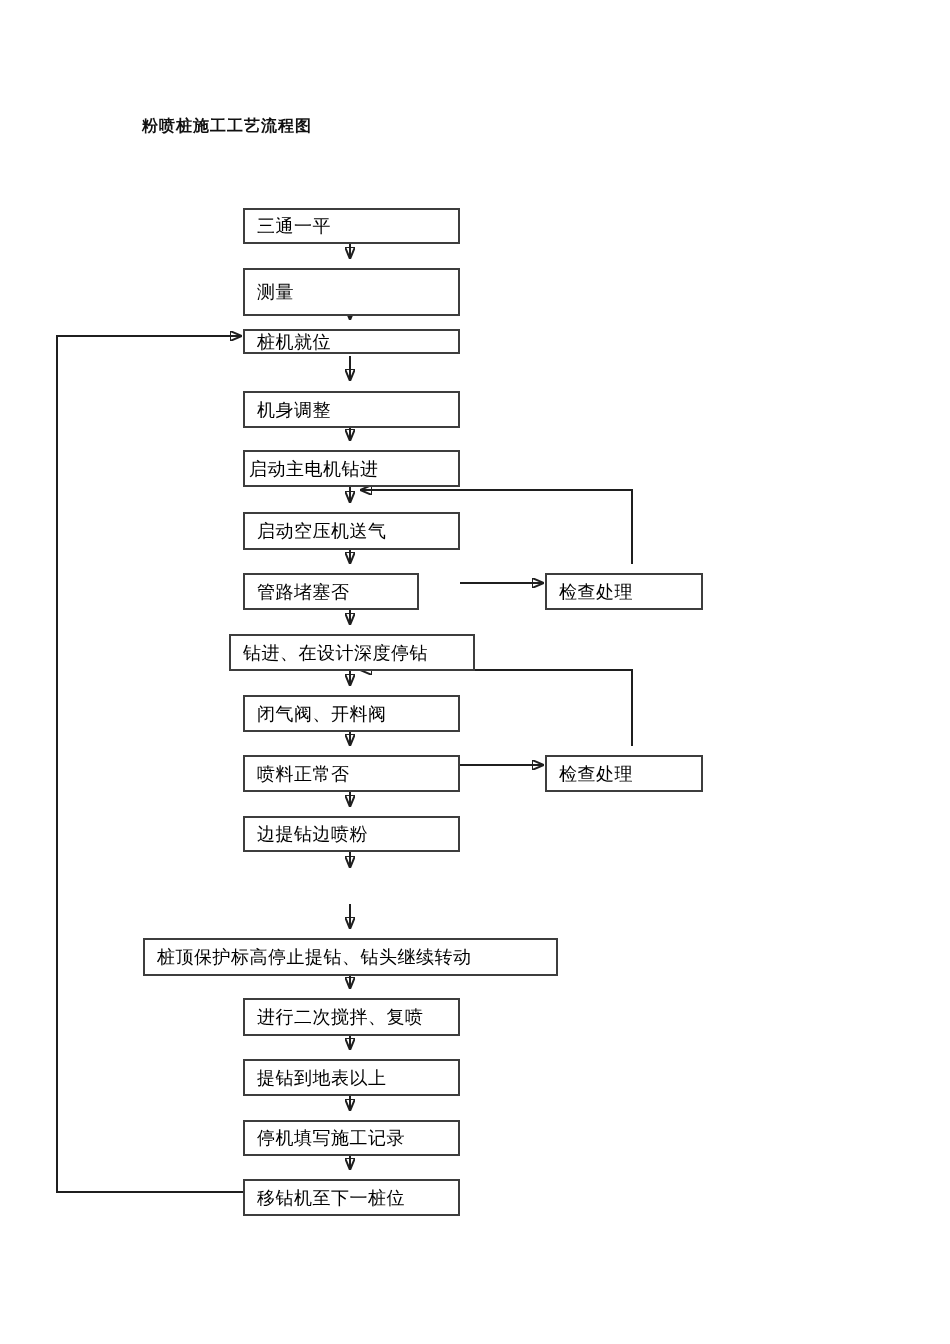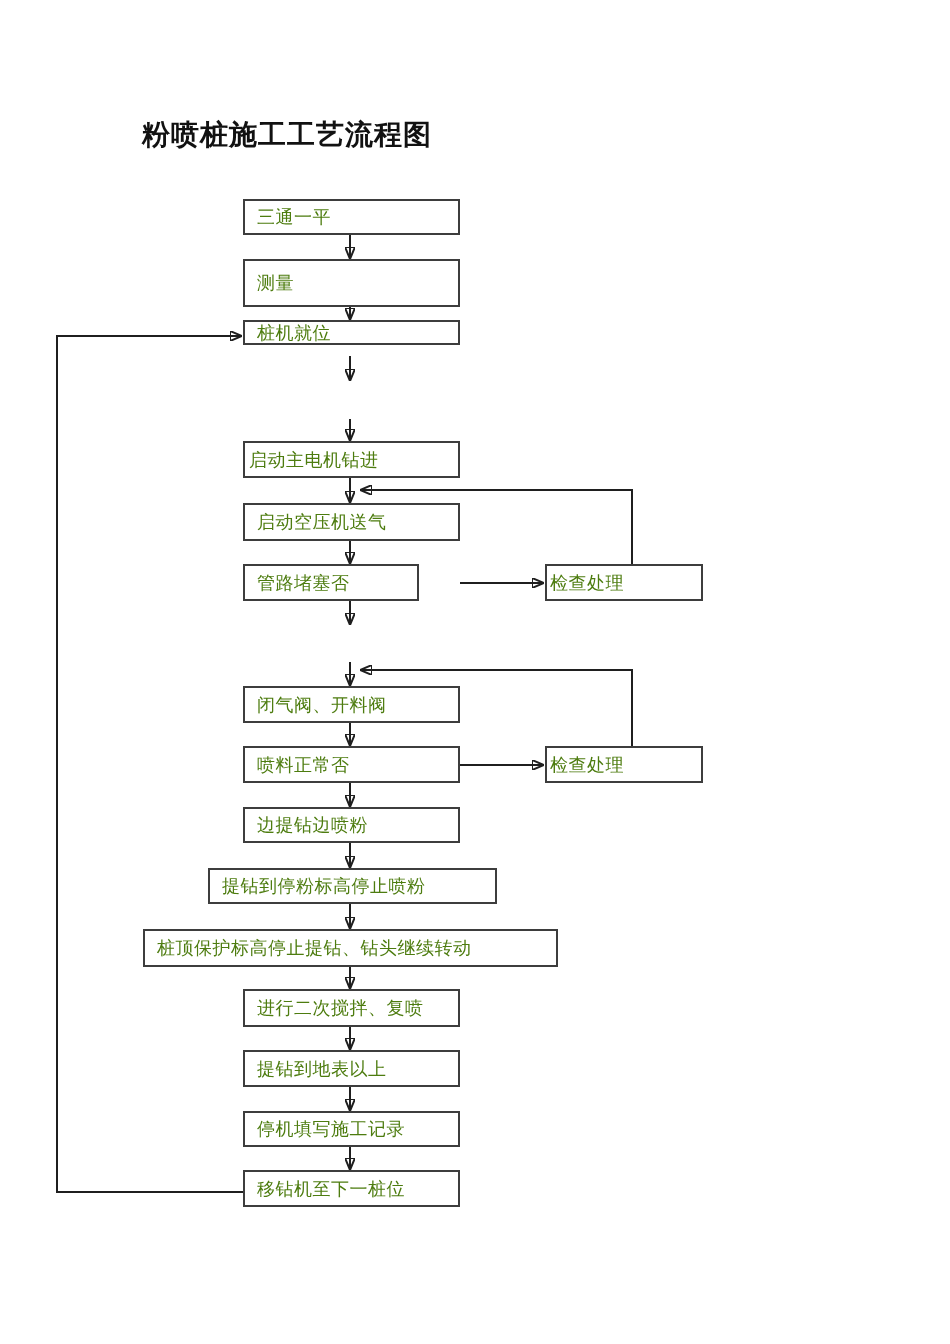--- a/index.html
+++ b/index.html
@@ -9,21 +9,21 @@
     height: 1344px;
     background: #ffffff;
     font-family: "Liberation Sans", sans-serif;
     overflow: hidden;
   }
   .doc-title {
     position: absolute;
     left: 142px;
     top: 116px;
     margin: 0;
-    font-size: 28px;
+    font-size: 16px;
     font-weight: bold;
     color: #111111;
     letter-spacing: 1px;
     white-space: nowrap;
   }
   svg.connectors {
     position: absolute;
     left: 0;
     top: 0;
   }
@@ -34,29 +34,30 @@
   }
   .node {
     position: absolute;
     box-sizing: border-box;
     border: 2px solid #3d3d3d;
     background: #ffffff;
     display: flex;
     align-items: center;
     padding: 0 4px 0 12px;
     font-size: 18px;
-    color: #4d7c0f;
+    color: #000000;
     white-space: nowrap;
     letter-spacing: 0.5px;
+    margin-top: 9px;
   }
   .node.center {
     padding-left: 4px;
   }
   .node.check {
-    padding-left: 3px;
+    padding-left: 12px;
   }
 </style>
 </head>
 <body>
 
 <div class="page">
 
   <h1 class="doc-title">粉喷桩施工工艺流程图</h1>
 
   <svg class="connectors" width="950" height="1344" viewBox="0 0 950 1344" xmlns="http://www.w3.org/2000/svg">
@@ -97,49 +98,52 @@
   </div>
 
   <div class="node" style="left:243px; top:259px; width:217px; height:48px">
     <span>测量</span>
   </div>
 
   <div class="node" style="left:243px; top:320px; width:217px; height:25px">
     <span>桩机就位</span>
   </div>
 
+  <div class="node" style="left:243px; top:382px; width:217px; height:37px">
+    <span>机身调整</span>
+  </div>
 
   <div class="node center" style="left:243px; top:441px; width:217px; height:37px">
     <span>启动主电机钻进</span>
   </div>
 
   <div class="node" style="left:243px; top:503px; width:217px; height:38px">
     <span>启动空压机送气</span>
   </div>
 
   <div class="node" style="left:243px; top:564px; width:176px; height:37px">
     <span>管路堵塞否</span>
   </div>
 
+  <div class="node" style="left:229px; top:625px; width:246px; height:37px">
+    <span>钻进、在设计深度停钻</span>
+  </div>
 
   <div class="node" style="left:243px; top:686px; width:217px; height:37px">
     <span>闭气阀、开料阀</span>
   </div>
 
   <div class="node" style="left:243px; top:746px; width:217px; height:37px">
     <span>喷料正常否</span>
   </div>
 
   <div class="node" style="left:243px; top:807px; width:217px; height:36px">
     <span>边提钻边喷粉</span>
   </div>
 
-  <div class="node" style="left:208px; top:868px; width:289px; height:36px">
-    <span>提钻到停粉标高停止喷粉</span>
-  </div>
 
   <div class="node" style="left:143px; top:929px; width:415px; height:38px">
     <span>桩顶保护标高停止提钻、钻头继续转动</span>
   </div>
 
   <div class="node" style="left:243px; top:989px; width:217px; height:38px">
     <span>进行二次搅拌、复喷</span>
   </div>
 
   <div class="node" style="left:243px; top:1050px; width:217px; height:37px">

